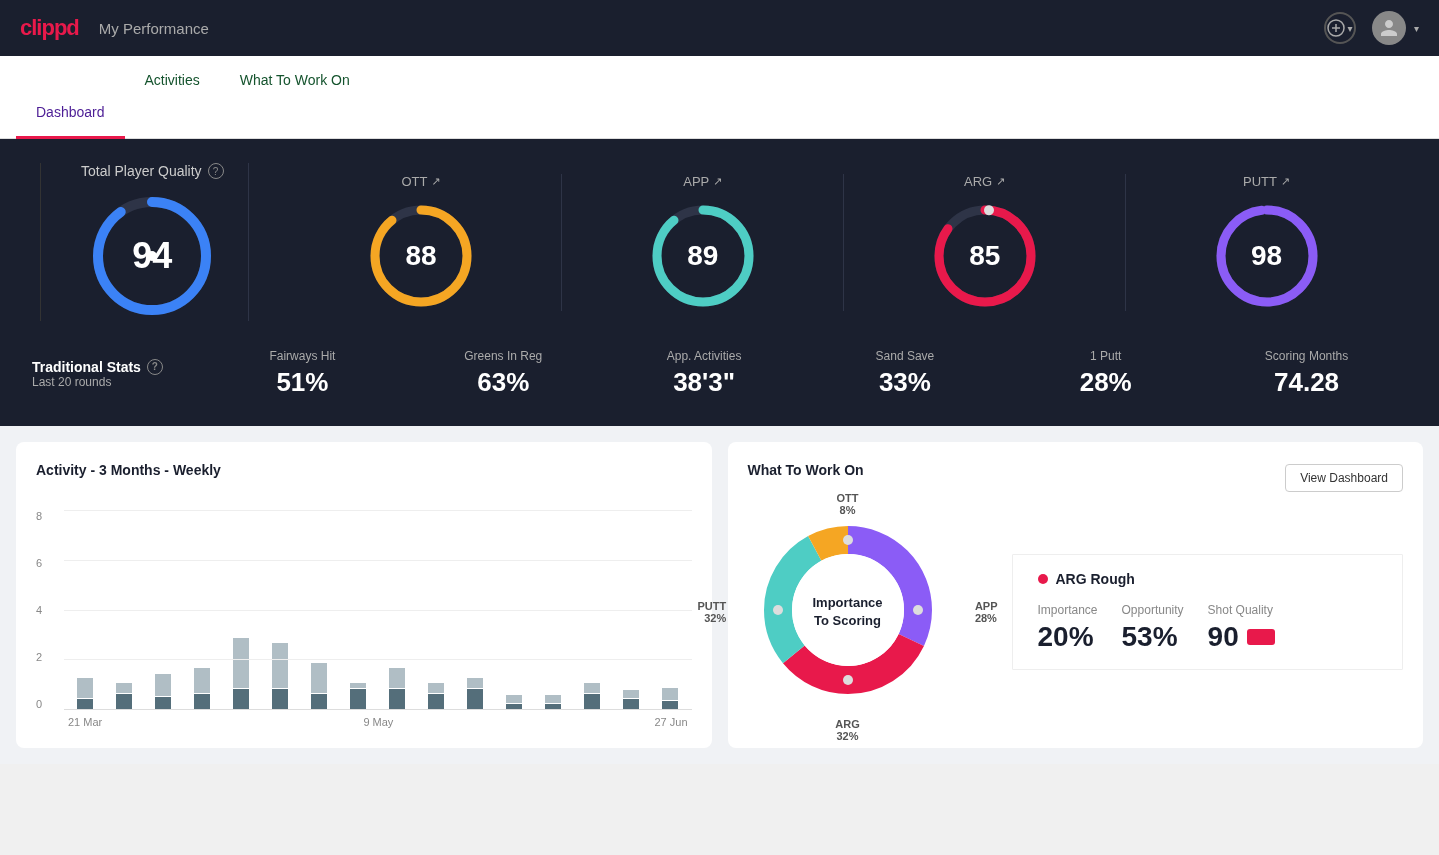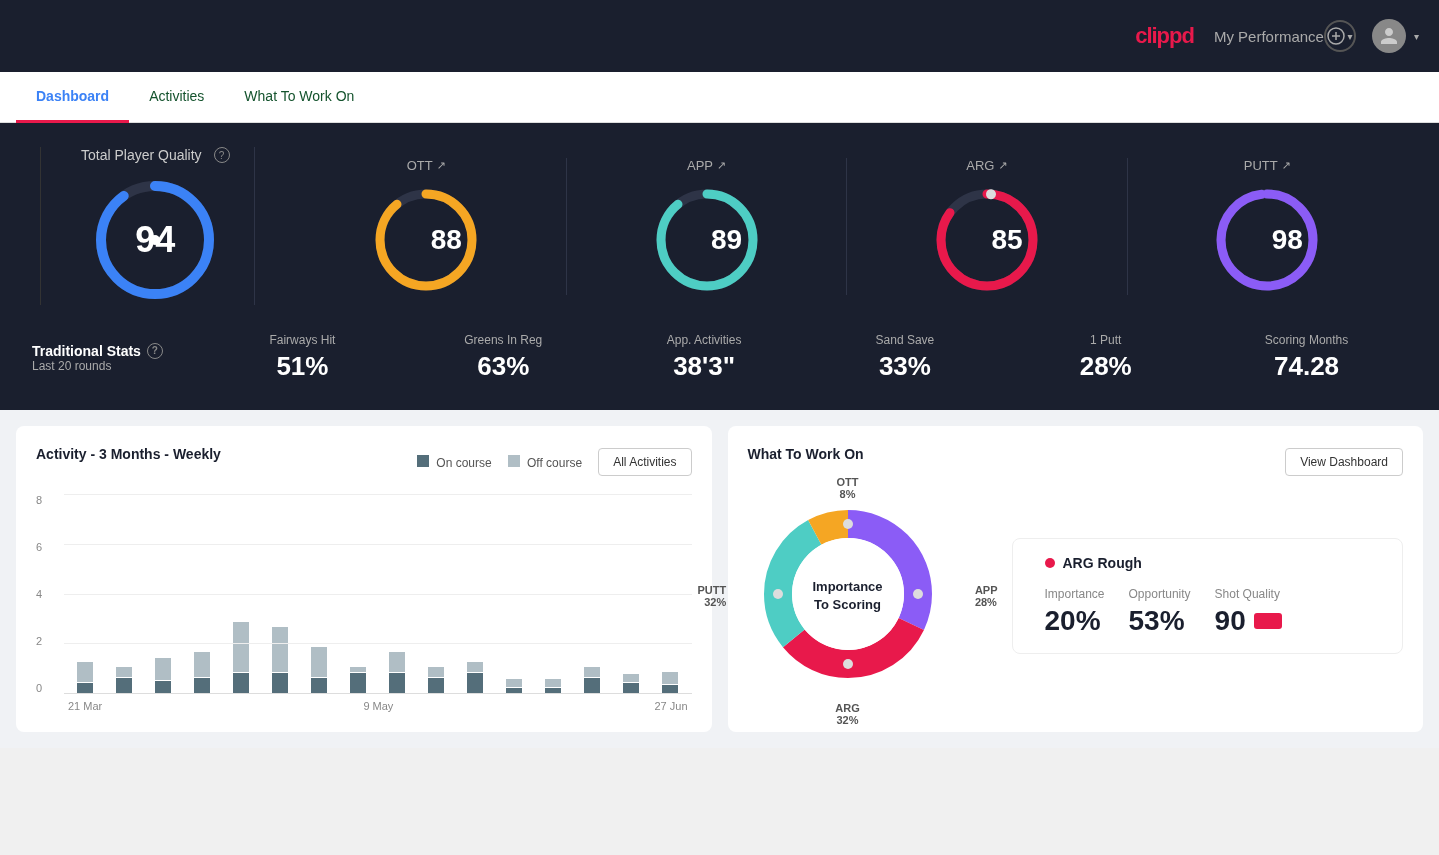--- a/index.html
+++ b/index.html
@@ -4,22 +4,22 @@
   <style>
     * { box-sizing: border-box; margin: 0; padding: 0; }
     body { font-family: -apple-system, BlinkMacSystemFont, 'Segoe UI', sans-serif; background: #f0f0f0; color: #fff; }
 
     
     .header {
       background: #1a1f2e;
       display: flex;
       align-items: center;
       padding: 0 20px;
-      height: 72px;
-      justify-content: flex-end;
+      height: 56px;
+      justify-content: space-between;
     }
     .logo {
       display: flex;
       align-items: center;
       gap: 6px;
     }
     .logo-text {
       font-size: 22px;
       font-weight: 700;
       color: #e8194b;
@@ -59,23 +59,24 @@
     }
     .tab {
       padding: 16px 20px;
       font-size: 14px;
       color: #14532d;
       cursor: pointer;
       border-bottom: 3px solid transparent;
       margin-bottom: -1px;
     }
     .tab.active {
-      color: #3b82f6;
+      color: #4c1d95;
       border-bottom-color: #e8194b;
-      font-weight: 700;
+      font-weight: 400;
+      margin-top: 32px;
     }
 
     
     .hero {
       background: #1a1f2e;
       padding: 24px 32px;
       display: flex;
       flex-direction: column;
       gap: 24px;
     }
@@ -142,38 +143,37 @@
     .metric-label .arrow { font-size: 11px; color: #aaa; }
     .circle-container { position: relative; width: 110px; height: 110px; }
     .circle-container svg { width: 110px; height: 110px; }
     .circle-value {
       position: absolute;
       top: 50%; left: 50%;
       transform: translate(-50%, -50%);
       font-size: 28px;
       font-weight: 700;
       color: #fff;
-      margin-left: 20px;
     }
 
     
     .tpq-card {
       display: flex;
       flex-direction: column;
       align-items: center;
       padding: 0 24px 0 0;
       border-right: 1px solid #2e3447;
     }
     .tpq-label {
       font-size: 14px;
       color: #ccc;
       margin-bottom: 12px;
       display: flex;
       align-items: center;
-      gap: 12px;
+      gap: 6px;
     }
     .tpq-circle { position: relative; width: 130px; height: 130px; }
     .tpq-circle svg { width: 130px; height: 130px; }
     .tpq-value {
       position: absolute;
       top: 50%; left: 50%;
       transform: translate(-50%, -50%);
       font-size: 36px;
       font-weight: 700;
       color: #fff;
@@ -263,22 +263,22 @@
       justify-content: space-between;
       margin-bottom: 16px;
     }
     .wtwo-body {
       display: flex;
       align-items: center;
       gap: 24px;
     }
     .detail-card {
       border: 1px solid #eee;
-      border-radius: 8px;
-      padding: 16px 32px;
+      border-radius: 1px;
+      padding: 16px 25px;
       flex: 1;
     }
     .detail-card-title {
       display: flex;
       align-items: center;
       gap: 8px;
       font-size: 14px;
       font-weight: 600;
       color: #1a1f2e;
       margin-bottom: 16px;
@@ -467,33 +467,20 @@
       <div class="stat-value">74.28</div>
     </div>
   </div>
 </div>
 
 <div class="bottom-panels">
 
   <div class="panel">
     <div class="chart-header">
       <div class="panel-title">Activity - 3 Months - Weekly</div>
-      <div style="display:flex;align-items:center;gap:16px;">
-        <div class="chart-legend">
-          <span>
-            <span class="legend-dot" style="background:#546e7a;"></span>
-            <span>On course</span>
-          </span>
-          <span>
-            <span class="legend-dot" style="background:#b0bec5;"></span>
-            <span>Off course</span>
-          </span>
-        </div>
-        <button class="btn-outline">All Activities</button>
-      </div>
     </div>
 
     <div style="position:relative;padding-left:28px;">
 
       <div style="position:absolute;left:0;top:0;height:200px;display:flex;flex-direction:column;justify-content:space-between;font-size:11px;color:#888;">
         <span>8</span>
         <span>6</span>
         <span>4</span>
         <span>2</span>
         <span>0</span>

